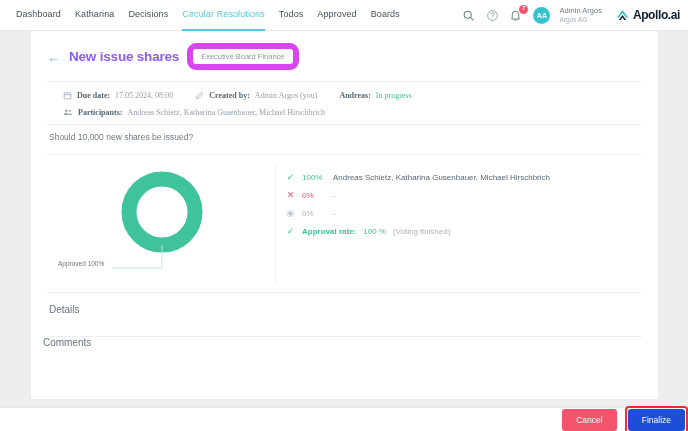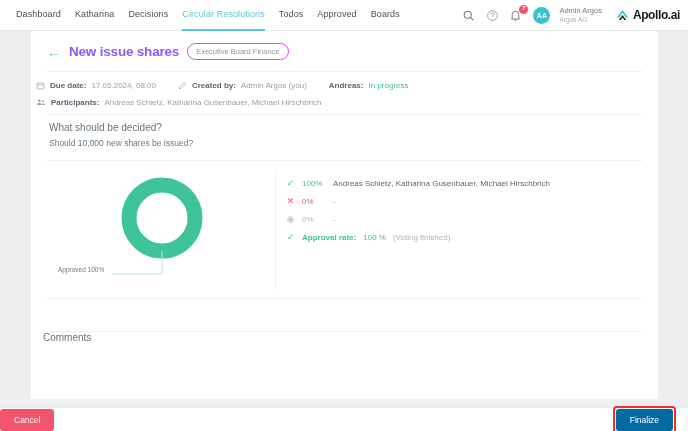--- a/index.html
+++ b/index.html
@@ -51,28 +51,28 @@
   .card {
     position: absolute; top: 31px; left: 31px;
     width: 627px; height: 368px;
     background: #ffffff;
     border-radius: 2px;
   }
   .card-head { display: flex; align-items: center; gap: 8px; padding: 12px 18px 0 16px; }
   .back-arrow { color: #58c7d6; font-size: 14px; cursor: pointer; line-height: 1; }
   .page-title { font-size: 13.5px; color: #8b5cf6; font-weight: bold; letter-spacing: -.2px; }
   .chip {
-    border: 1px solid #d946ef; border-radius: 9px;
+    border: 6px solid #d946ef; border-radius: 9px;
     font-size: 7.5px; color: #8d98a2; padding: 3px 8px 3px 8px;
     white-space: nowrap;
   }
   .divider { height: 1px; background: #edeff1; margin: 11px 16px 0 16px; }
 
   
-  .meta { padding: 9px 16px 0 5px; }
+  .meta { padding: 9px 16px 0 32px; font-family: Liberation Serif, serif; }
   .meta-row { display: flex; align-items: center; gap: 5px; font-size: 8px; margin-bottom: 7px; flex-wrap: nowrap; }
   .meta-label { color: #5a6671; font-weight: bold; }
   .meta-value { color: #97a1aa; }
   .meta-sep { width: 12px; }
   .status-val { color: #3fc39a; }
   .mico { color: #9aa4ad; display: flex; align-items: center; }
 
   
   .question { padding: 7px 16px 0 18px; }
   .q-title { font-size: 10px; color: #68737e; margin-bottom: 5px; }
@@ -102,27 +102,27 @@
   .details { padding: 0 22px 0 18px; }
   .sec-title { font-size: 10px; color: #68737e; margin-bottom: 7px; }
   .sec-body { font-size: 8px; color: #6d7881; line-height: 1.55; }
 
   .comments-cut { padding: 0 12px; font-size: 10px; color: #68737e; height: 10px; overflow: hidden; }
 
   
   .footer {
     position: absolute; left: 0; bottom: 0; width: 688px; height: 24px;
     background: #ffffff; border-top: 1px solid #e6e8ea;
-    display: flex; align-items: center; justify-content: space-between;
-    gap: 8px; padding-right: 12px;
+    display: flex; align-items: center; justify-content: flex-end;
+    gap: 8px; 
   }
   .btn { font-size: 8.5px; color: #fff; border: none; border-radius: 3px;
          padding: 6px 14px; cursor: pointer; font-family: "Liberation Sans", sans-serif; }
   .btn-cancel { background: #f2556b; }
-  .btn-finalize { background: #0369a1; }
+  .btn-finalize { background: #1d4ed8; }
   .hl-wrap { position: relative; display: inline-block; padding: 3px; }
   .hl-wrap::after {
     content: ""; position: absolute; inset: 0;
     border: 2px solid #f42c2c; border-radius: 4px; pointer-events: none;
   }
 </style>
 </head>
 <body>
 
 <div class="topbar">
@@ -214,21 +214,20 @@
         </svg>
       </span>
       <span class="meta-label">Participants:</span>
       <span class="meta-value">Andreas Schietz, Katharina Gusenbauer, Michael Hirschbrich</span>
     </div>
   </div>
 
   <div class="divider" style="margin-top:5px"></div>
 
   <div class="question">
-    <div class="q-title">What should be decided?</div>
     <div class="q-text">Should 10,000 new shares be issued?</div>
   </div>
 
   <div class="divider" style="margin-top:12px"></div>
 
   <div class="vote">
     <div class="chart-col">
       <svg width="220" height="120" viewBox="0 0 220 120">
         <circle cx="113" cy="48" r="33" fill="none" stroke="#3fc39a" stroke-width="15"></circle>
         <path d="M113 81 L113 104 L63 104" fill="none" stroke="#bfe5d8" stroke-width="1"></path>
@@ -257,20 +256,21 @@
         <span class="apr-label">Approval rate:</span>
         <span class="apr-val">100 %</span>
         <span class="apr-note">(Voting finished)</span>
       </div>
     </div>
   </div>
 
   <div class="divider" style="margin-top:8px"></div>
 
   <div class="details" style="padding-top:11px">
+    <div class="sec-title">Details</div>
   </div>
 
   <div class="divider" style="margin-top:21px"></div>
 
   <div class="comments-cut">Comments</div>
 </div>
 
 <div class="footer">
   <button class="btn btn-cancel">Cancel</button>
   <span class="hl-wrap">

